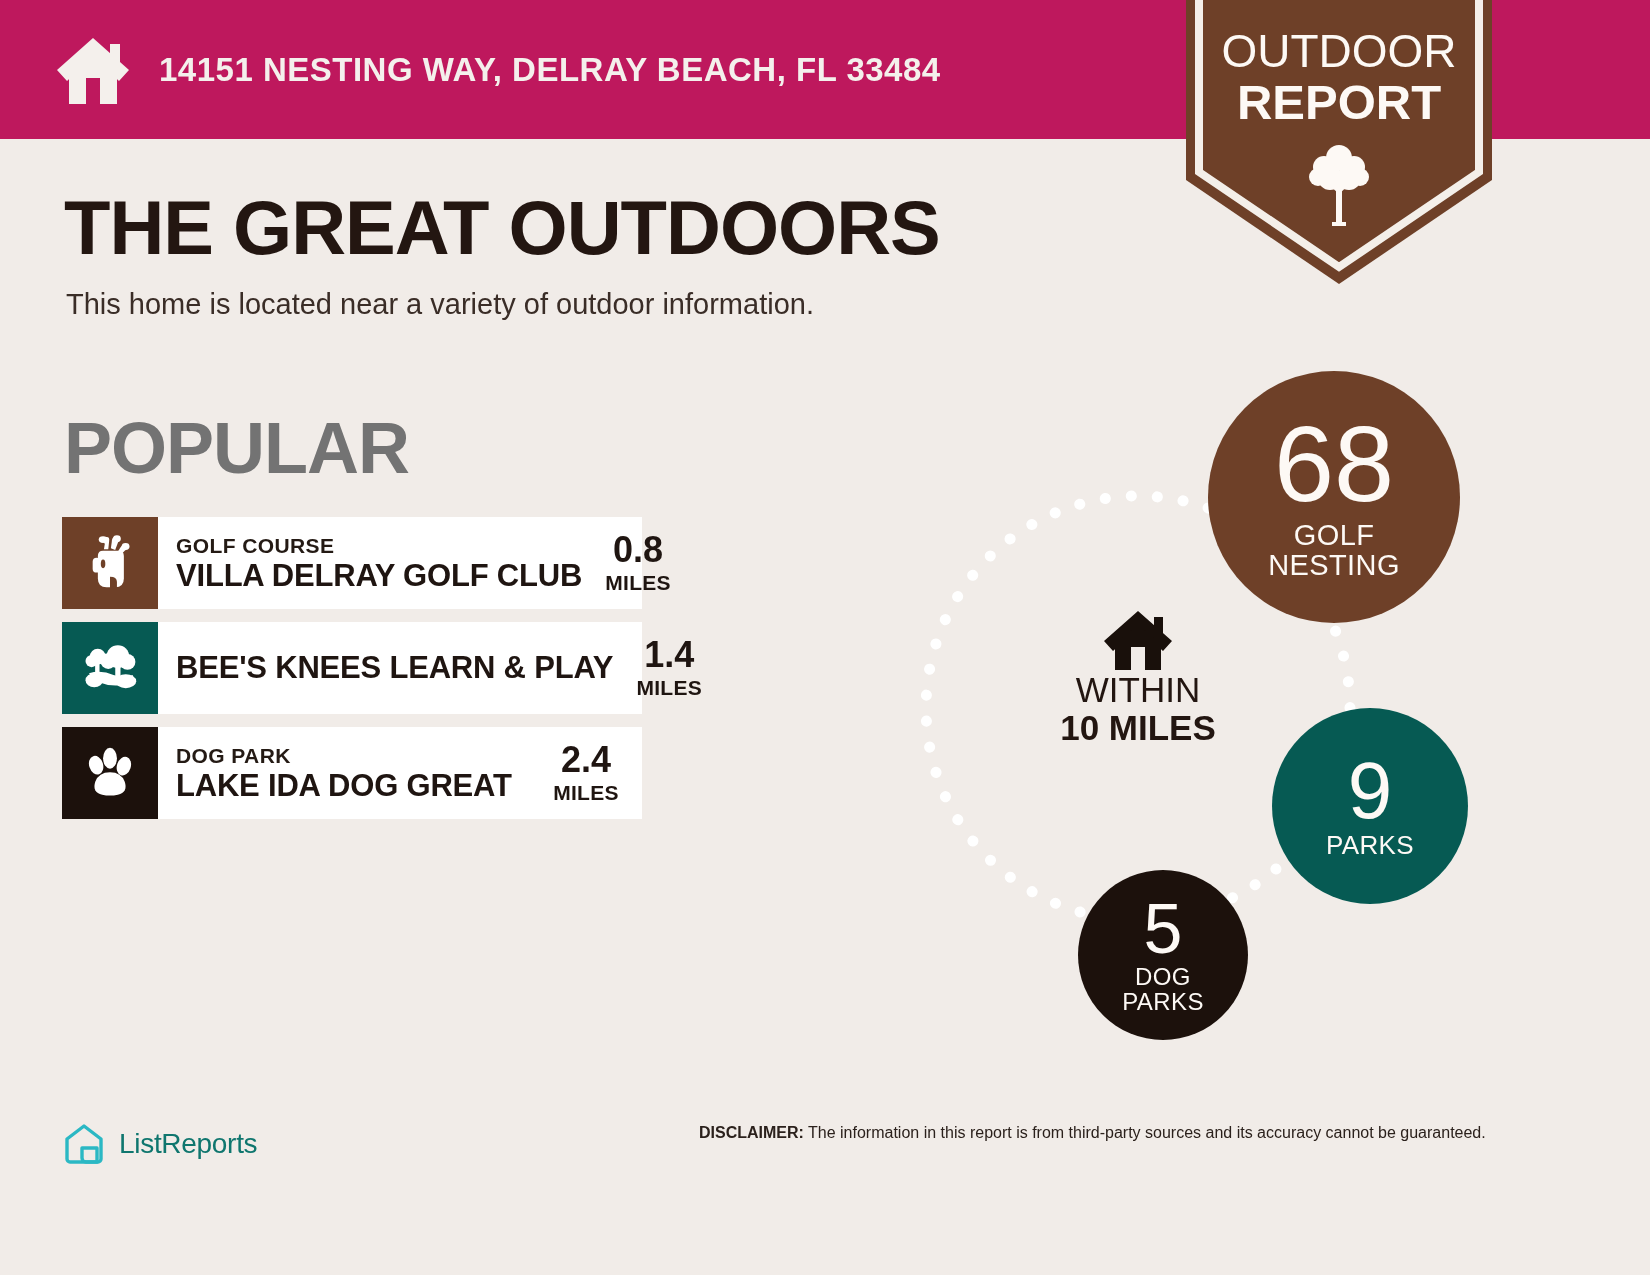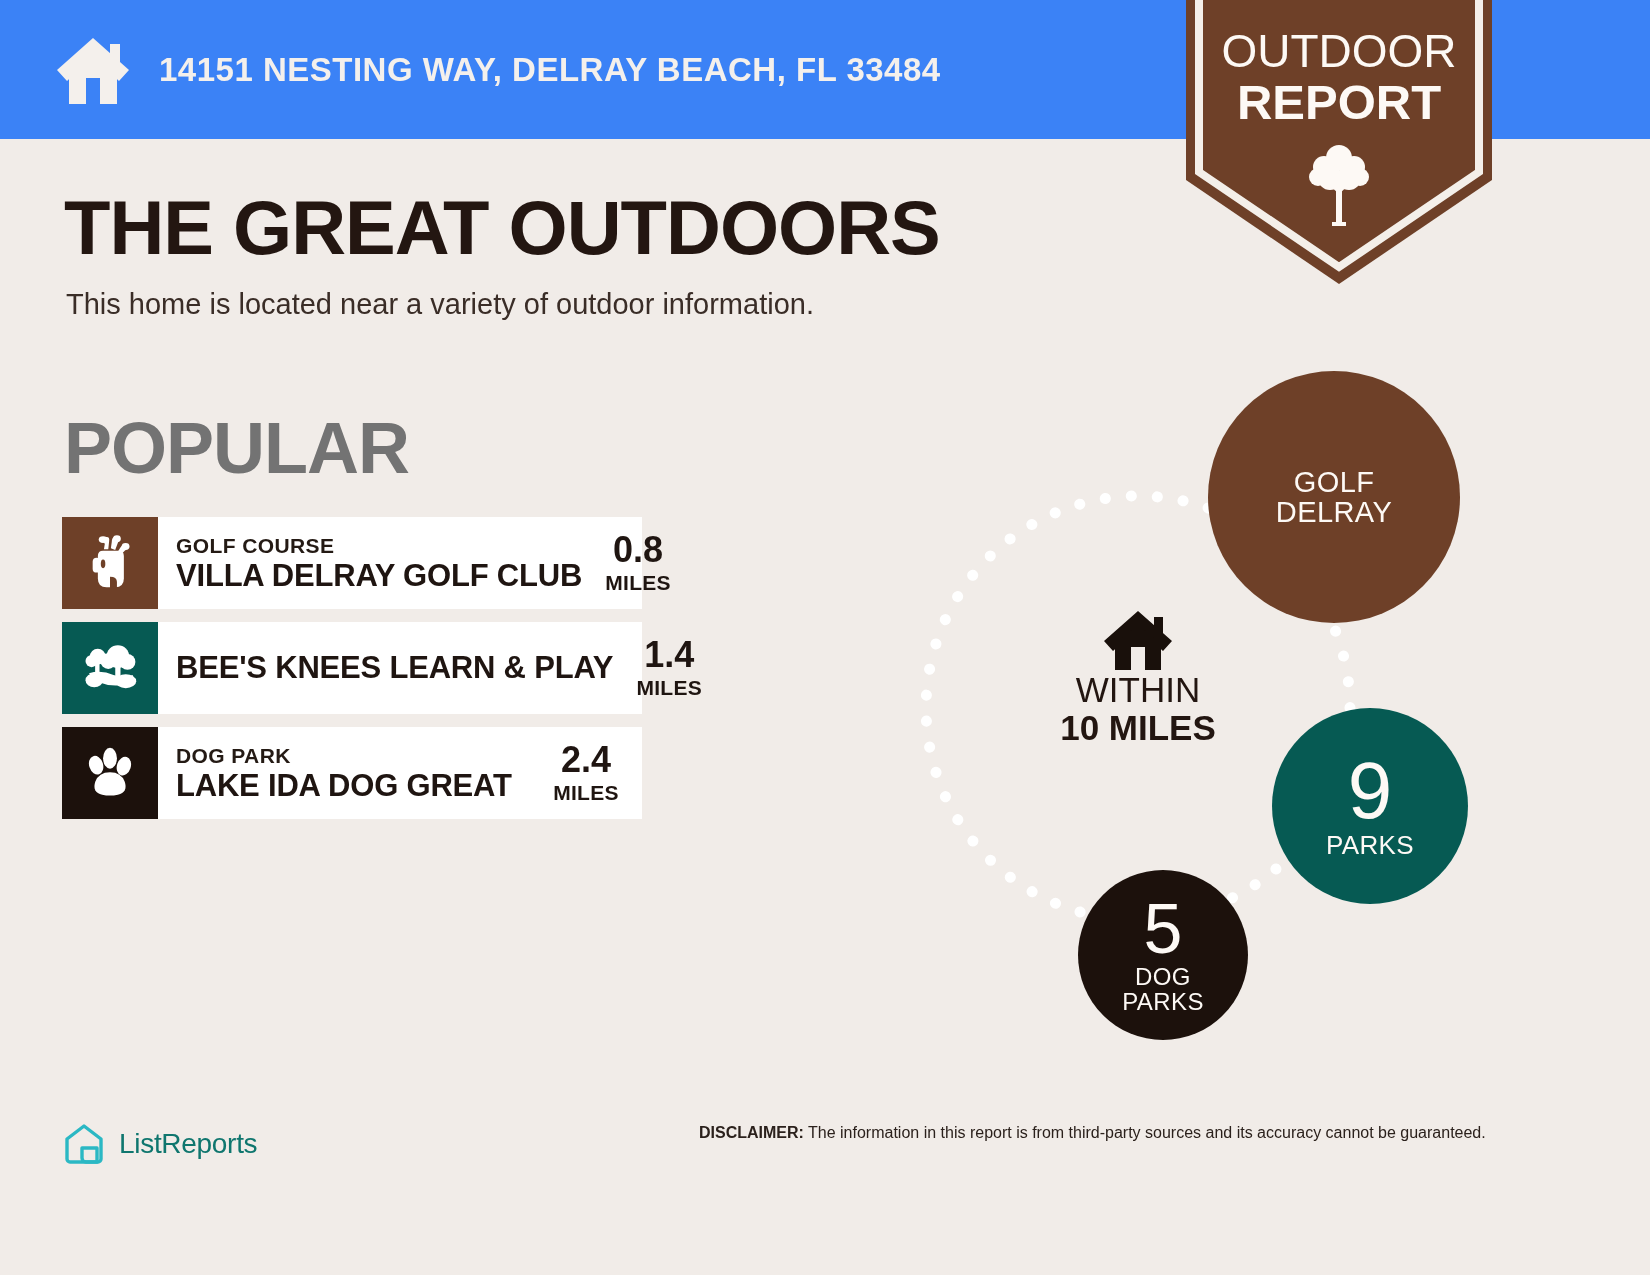--- a/index.html
+++ b/index.html
@@ -9,21 +9,21 @@
     font-family:"Liberation Sans", sans-serif;
     background:#f1ece8;
     position:relative;
     overflow:hidden;
   }
 
   
   .header {
     position:absolute; left:0; top:0;
     width:1650px; height:139px;
-    background:#3b82f6;
+    background:#be185d;
     display:flex; align-items:center;
     z-index:2;
   }
   .header-home-icon { margin-left:55px; width:76px; height:72px; flex:none; }
   .header-address {
     margin-left:28px;
     color:#f4f0ec;
     font-size:33px;
     font-weight:bold;
     letter-spacing:.5px;
@@ -283,22 +283,23 @@
         <path fill="#19100b" d="M36 3 L70 33 L61 43 L36 20 L11 43 L2 33 Z"></path>
         <path fill="#19100b" d="M13 36 L36 16 L59 36 L59 62 L43 62 L43 39 L29 39 L29 62 L13 62 Z"></path>
         <rect fill="#19100b" x="52" y="9" width="9" height="16"></rect>
       </svg>
     </span>
     <div class="center-within">WITHIN</div>
     <div class="center-miles">10 MILES</div>
   </div>
 
   <div class="stat-circle c-golf">
+    <div class="stat-num">68</div>
     <div class="stat-label">GOLF</div>
-    <div class="stat-label">DELRAY</div>
+    <div class="stat-label">NESTING</div>
   </div>
 
   <div class="stat-circle c-parks">
     <div class="stat-num">9</div>
     <div class="stat-label">PARKS</div>
   </div>
 
   <div class="stat-circle c-dog">
     <div class="stat-num">5</div>
     <div class="stat-label">DOG</div>

